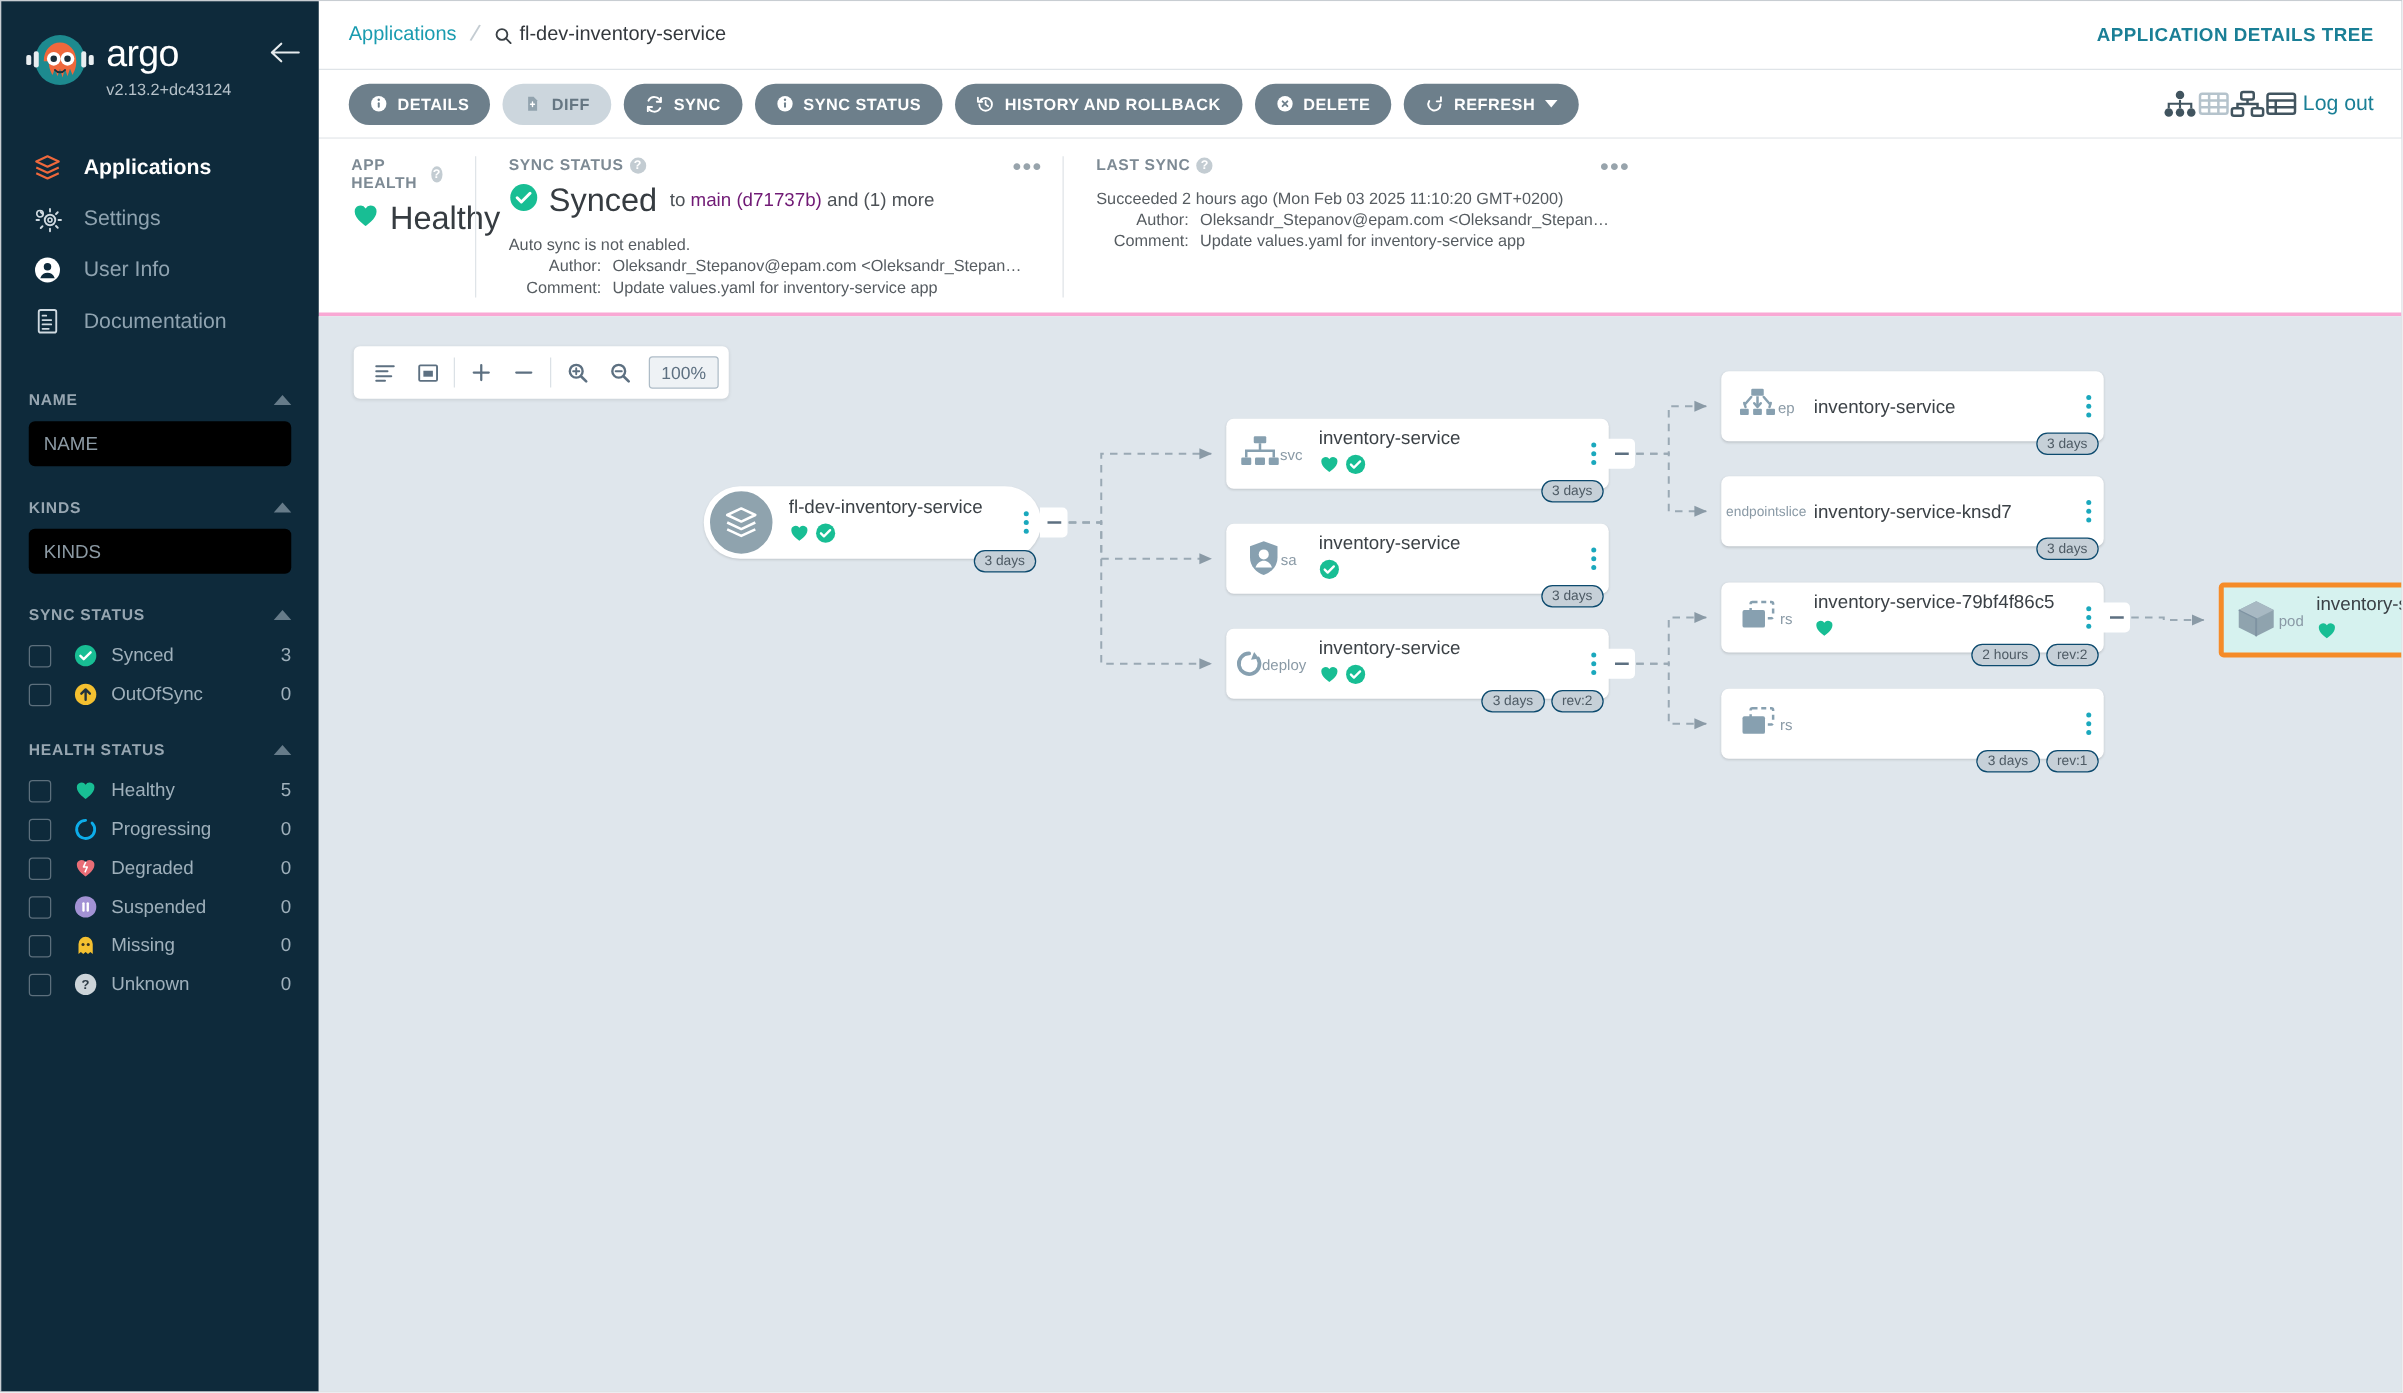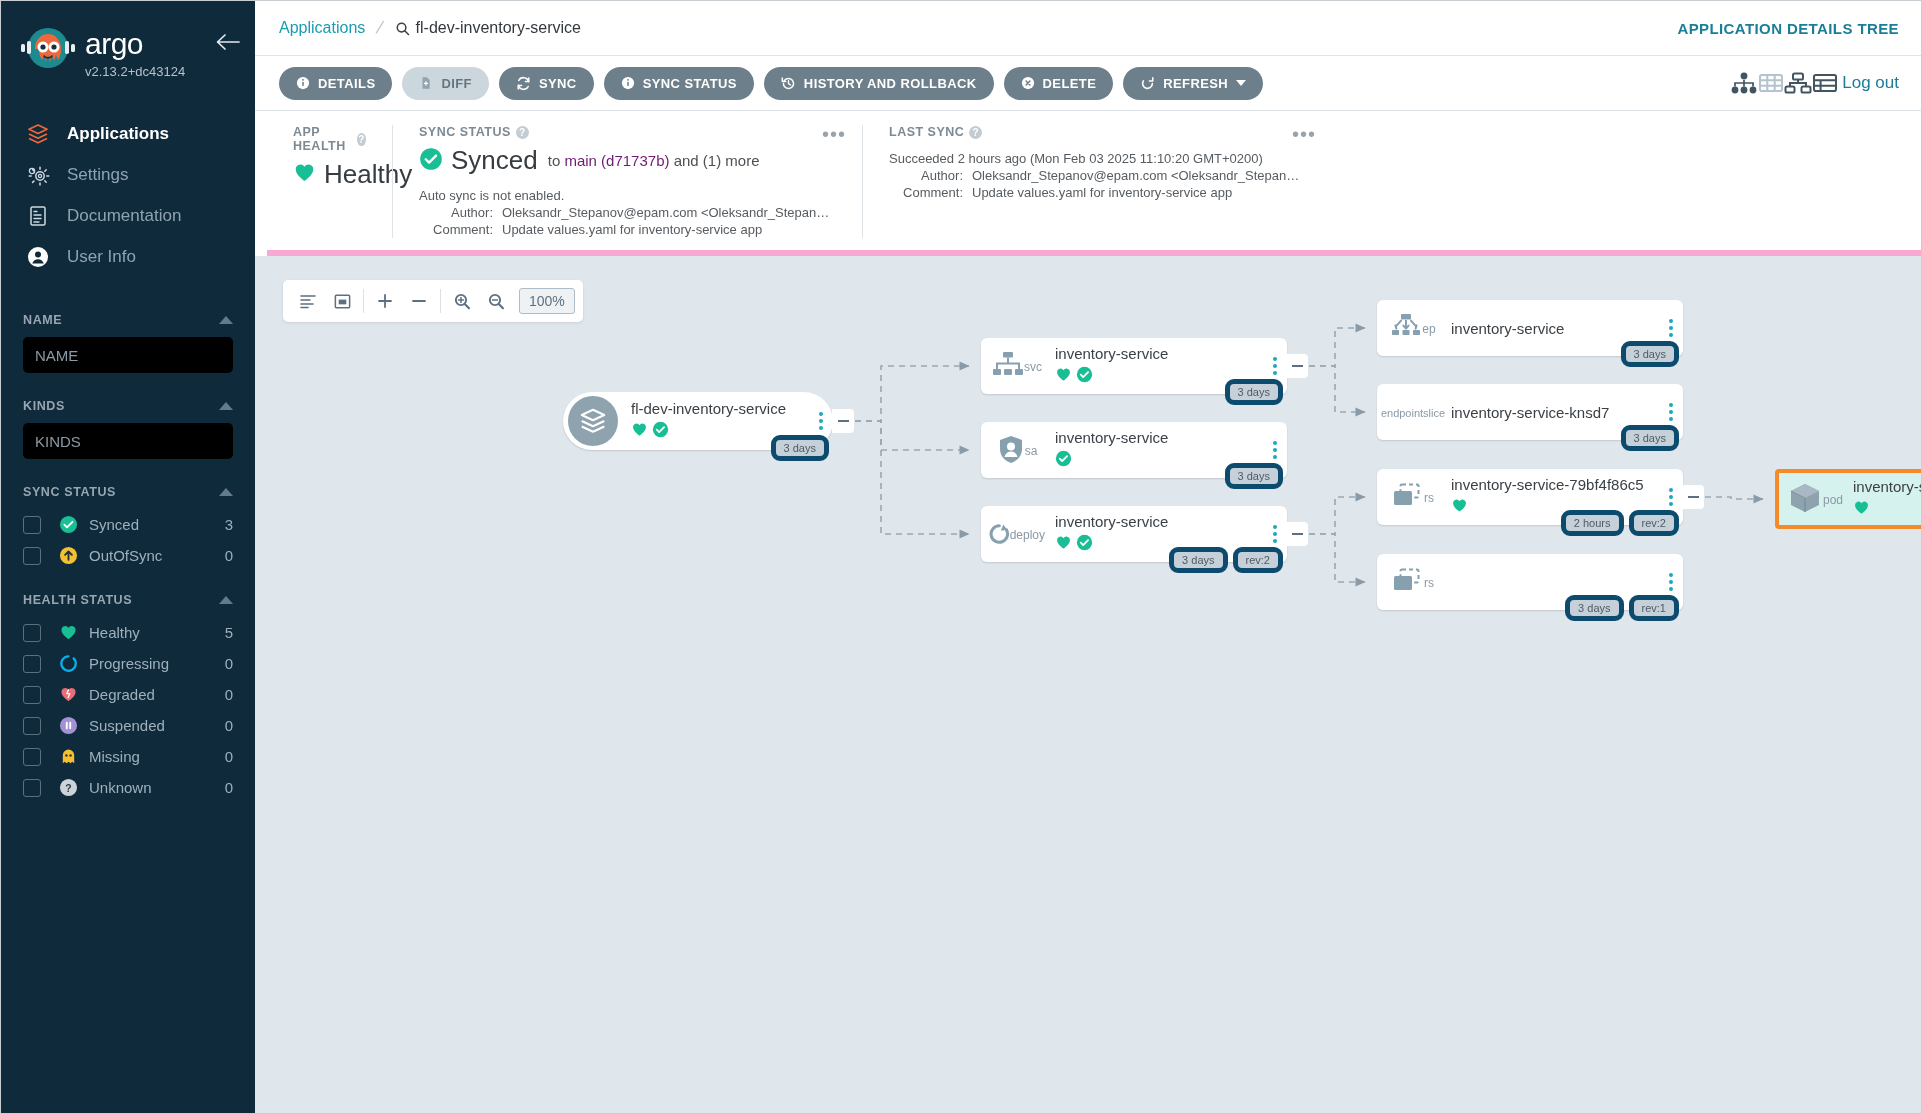--- a/index.html
+++ b/index.html
@@ -158,23 +158,22 @@
   }
   .view-ico { cursor: pointer; display: flex; align-items: center; }
   .logout {
     color: #1a7f96; font-size: 17px; cursor: pointer; margin-left: 4px;
   }
 
   
   .statusbar {
     flex: 0 0 auto; display: flex;
     padding: 14px 0 12px 0;
-    border-bottom: 6px solid #f9a8d4;
+    border-bottom: 3px solid #f9a8d4;
     background: #fff;
-    margin-left: 12px;
   }
   .spanel { padding: 0 26px; position: relative; }
   .spanel.bordered { border-left: 1px solid #dfe4e8; }
   .spanel-title {
     font-size: 12.5px; font-weight: bold; letter-spacing: 0.5px;
     color: #7d8a94; display: flex; align-items: center;
   }
   .qmark {
     width: 13px; height: 13px; border-radius: 50%;
     background: #c3ccd2; color: #ffffff; font-size: 10px;
@@ -296,21 +295,21 @@
   }
   .node.app .kebab i { background: #1aa8bd; }
   .tags {
     position: absolute; right: 4px; bottom: -11px;
     display: flex; gap: 5px; z-index: 3;
   }
   .tag {
     background: #c6d0d8; color: #4e5b65;
     border-radius: 9px; font-size: 11px;
     padding: 2px 8px; white-space: nowrap;
-    border: 5px solid #0c4a6e;
+    border: 1px solid #0c4a6e;
   }
   .collapse-handle {
     position: absolute; right: -21px; top: 50%;
     transform: translateY(-50%);
     width: 22px; height: 24px;
     background: #ffffff; border-radius: 0 4px 4px 0;
     display: flex; align-items: center; justify-content: center;
     cursor: pointer; z-index: 4;
   }
   .collapse-handle span {
@@ -369,35 +368,35 @@
             <circle cx="14" cy="13" r="1.6" fill="none" stroke="#cfd9e0" stroke-width="1.3"></circle>
             <path d="M14 6.2v-2M14 22v-2M20.8 13h2M5.2 13h-2M18.8 8.2l1.4-1.4M8 18l-1.4 1.4M18.8 17.8l1.4 1.4M8 8L6.6 6.6" stroke="#cfd9e0" stroke-width="1.5" stroke-linecap="round"></path>
             <circle cx="6" cy="8" r="2.6" fill="none" stroke="#cfd9e0" stroke-width="1.3"></circle>
           </svg>
         </span>
         <span class="nav-label">Settings</span>
       </div>
       <div class="nav-item">
         <span class="nav-ico">
           <svg width="24" height="24" viewBox="0 0 24 24">
-            <rect x="5" y="3" width="14" height="18" rx="1.5" fill="none" stroke="#cfd9e0" stroke-width="1.5"></rect>
-            <path d="M8 7.5h3M8 11h7M8 14.5h7M8 18h5" stroke="#cfd9e0" stroke-width="1.4" stroke-linecap="round"></path>
-          </svg>
-        </span>
-        <span class="nav-label">Documentation</span>
-      </div>
-      <div class="nav-item">
-        <span class="nav-ico">
-          <svg width="24" height="24" viewBox="0 0 24 24">
             <circle cx="12" cy="12" r="10" fill="#ffffff"></circle>
             <circle cx="12" cy="9.4" r="3" fill="#0e2a3b"></circle>
             <path d="M6.2 18.6c1-3 3.2-4.4 5.8-4.4s4.8 1.4 5.8 4.4" fill="#0e2a3b"></path>
           </svg>
         </span>
         <span class="nav-label">User Info</span>
+      </div>
+      <div class="nav-item">
+        <span class="nav-ico">
+          <svg width="24" height="24" viewBox="0 0 24 24">
+            <rect x="5" y="3" width="14" height="18" rx="1.5" fill="none" stroke="#cfd9e0" stroke-width="1.5"></rect>
+            <path d="M8 7.5h3M8 11h7M8 14.5h7M8 18h5" stroke="#cfd9e0" stroke-width="1.4" stroke-linecap="round"></path>
+          </svg>
+        </span>
+        <span class="nav-label">Documentation</span>
       </div>
     </nav>
 
     <div class="filters">
 
       <div class="filter-head">
         <span>NAME</span>
         <span class="caret-up"></span>
       </div>
       <input class="filter-input" placeholder="NAME" style="">

